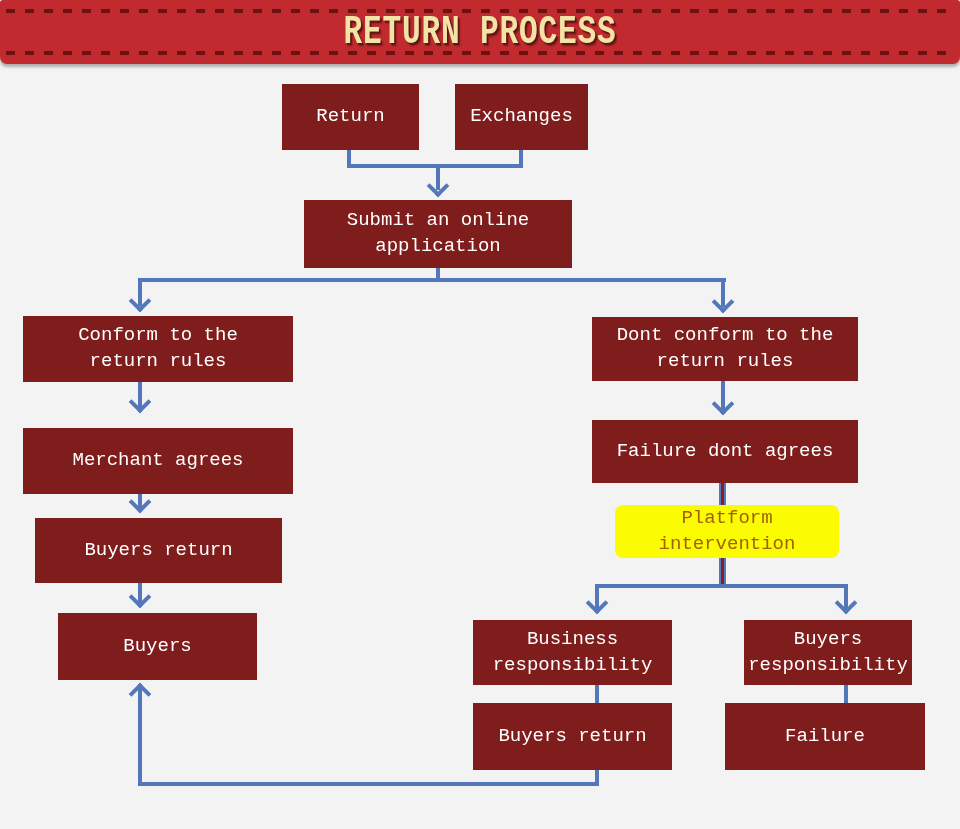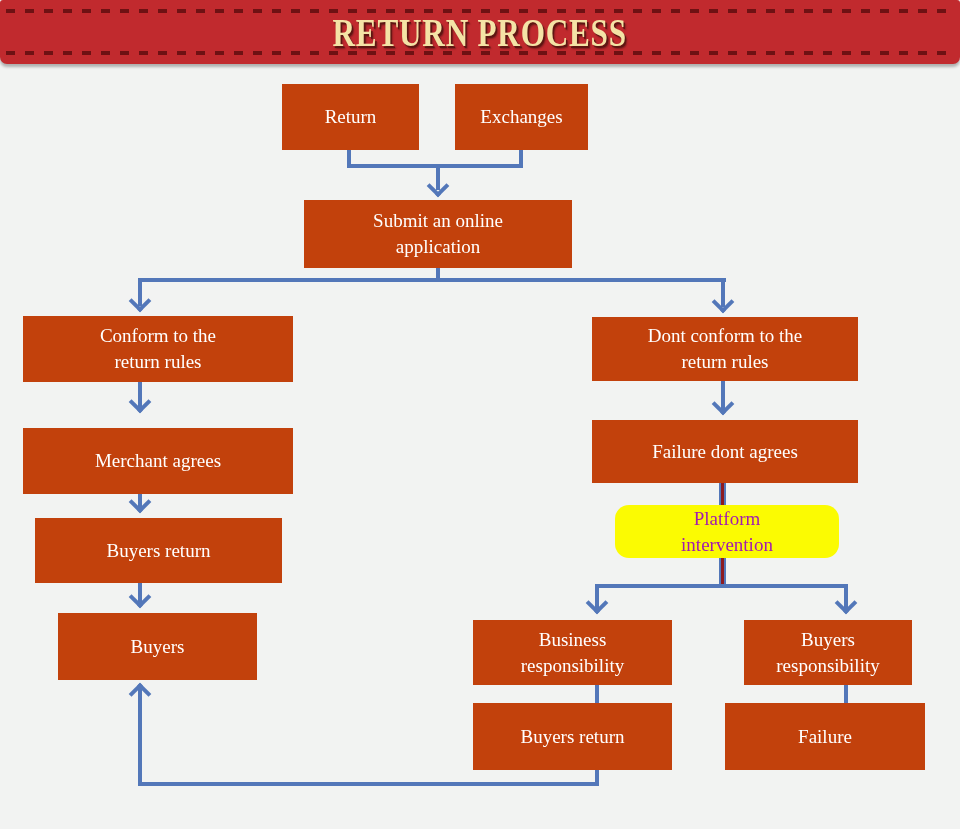--- a/index.html
+++ b/index.html
@@ -1,18 +1,18 @@
 <!DOCTYPE html>
 <html><head>
 <meta charset="utf-8">
 <style>
   html,body{margin:0;padding:0;background:#F2F3F2;}
   .stage{
     position:relative;width:960px;height:829px;background:#F2F3F2;
-    overflow:hidden;font-family:Liberation Serif, serif;
+    overflow:hidden;font-family:Liberation Mono, monospace;
   }
   
   .banner{
     position:absolute;left:0;top:0;width:960px;height:64px;
     background:#C12A2E;border-radius:3px 3px 7px 7px;
     box-shadow:0 3px 3px rgba(0,0,0,.28);
     display:flex;align-items:center;justify-content:center;
   }
   .banner .dash{
     position:absolute;left:6px;right:6px;height:4px;
@@ -21,27 +21,27 @@
   .banner .dash.top{top:9px;}
   .banner .dash.bottom{bottom:9px;}
   .banner h1{
     margin:0;font-size:40px;font-weight:bold;letter-spacing:1px;
     color:#F4E3A6;transform:scaleX(.78);
     text-shadow:2px 2px 0 #5E1612,3px 3px 2px rgba(0,0,0,.35);
     white-space:nowrap;
   }
   
   .box{
-    position:absolute;background:#c2410c;color:#FFFFFF;
+    position:absolute;background:#7f1d1d;color:#FFFFFF;
     display:flex;align-items:center;justify-content:center;
     text-align:center;font-size:19px;line-height:1.35;
     white-space:pre-line;z-index:2;
   }
   .box.note{
-    background:#FBFB02;color:#a21caf;border-radius:14px;text-align:center;
+    background:#FBFB02;color:#a16207;border-radius:8px;text-align:center;
   }
   
   .line{position:absolute;background:#5377B9;z-index:1;}
   .line.dual{
     background:linear-gradient(90deg,#5377B9 0 2px,#8E1B20 2px 5px,#5377B9 5px 7px);
   }
   .chev{
     position:absolute;width:12px;height:12px;z-index:3;
     border-left:4px solid #5377B9;border-bottom:4px solid #5377B9;
   }

